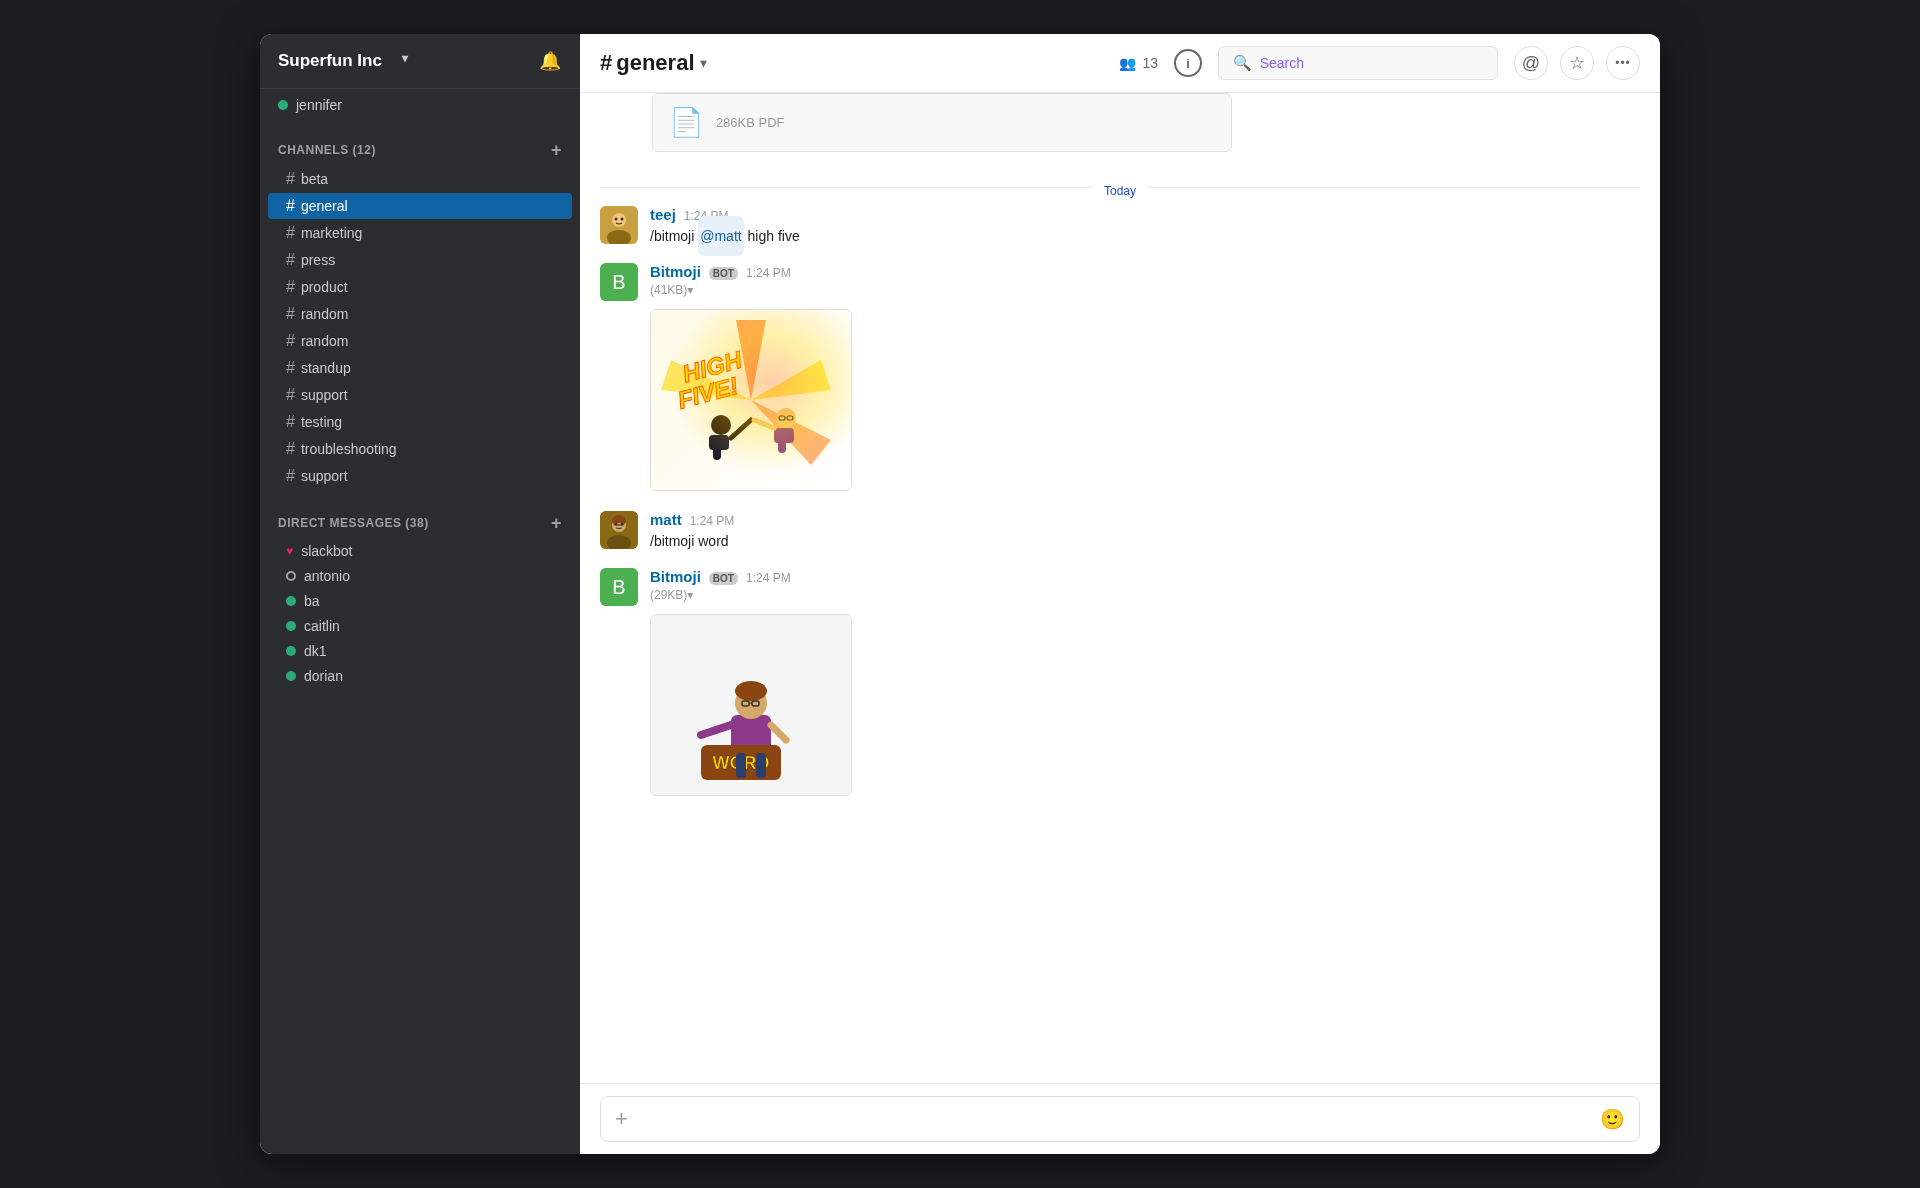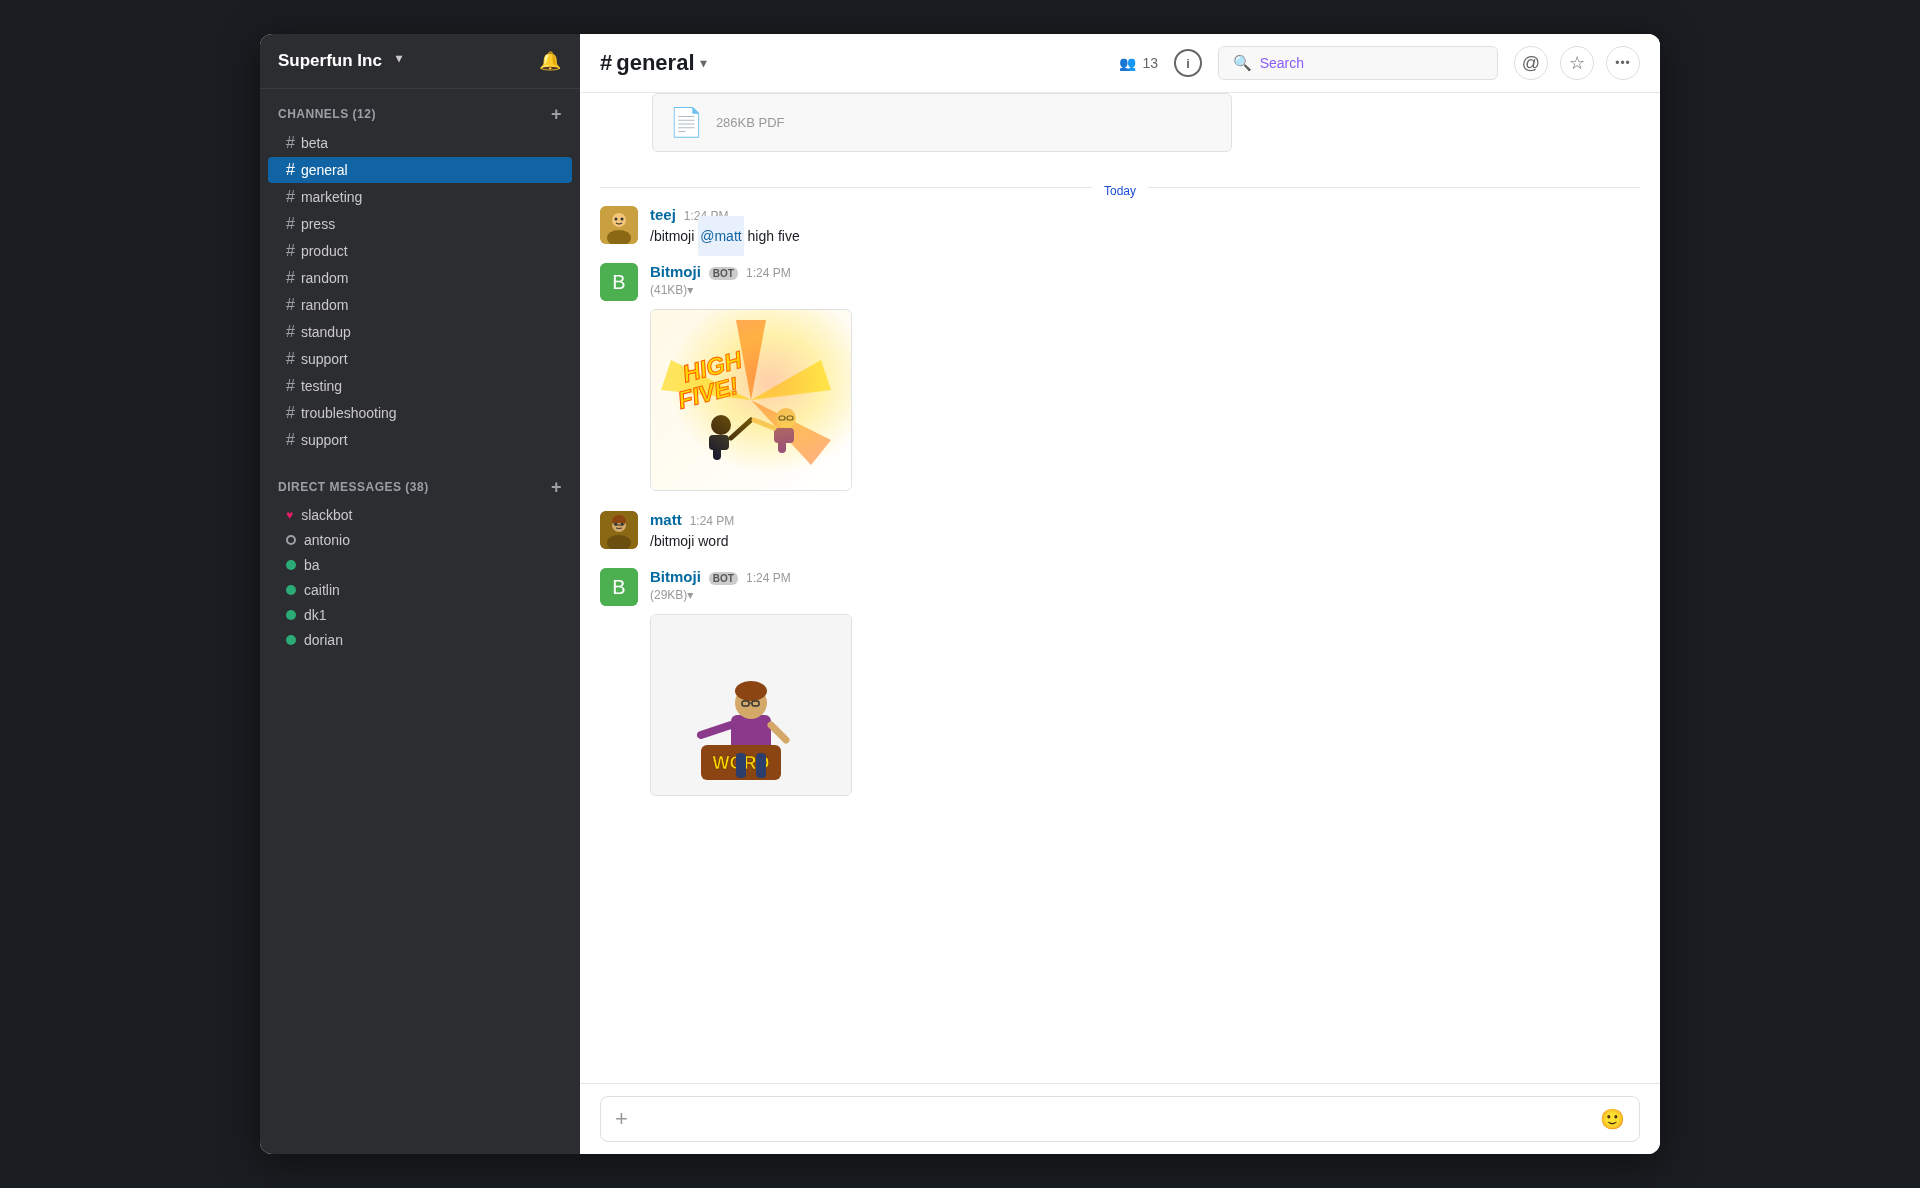--- a/index.html
+++ b/index.html
@@ -42,21 +42,21 @@
       padding: 16px 18px;
       border-bottom: 1px solid #3a3b3e;
     }
 
     .workspace-name {
       color: #fff;
       font-weight: 700;
       font-size: 17px;
       display: flex;
       align-items: flex-start;
-      gap: 14px;
+      gap: 20px;
       cursor: pointer;
     }
 
     .workspace-name .chevron {
       font-size: 12px;
       color: #ccc;
     }
 
     .bell-icon {
       color: #ccc;
@@ -389,21 +389,21 @@
     .message-text {
       color: #1a1d21;
       font-size: 14px;
       line-height: 1.5;
     }
 
     .mention {
       color: #1164a3;
       background: #e8f0fb;
       padding: 12px 2px;
-      border-radius: 1px;
+      border-radius: 6px;
     }
 
     .image-attachment {
       margin-top: 8px;
       border: 1px solid #e0e0e0;
       border-radius: 6px;
       overflow: hidden;
       display: inline-block;
       max-width: 220px;
     }
@@ -493,20 +493,24 @@
 
   <aside class="sidebar">
     <div class="sidebar-header">
       <div class="workspace-name">
         <span>Superfun Inc</span>
         <span class="chevron">▾</span>
       </div>
       <span class="bell-icon">🔔</span>
     </div>
 
+    <div class="user-status">
+      <span class="status-dot"></span>
+      <span>jennifer</span>
+    </div>
 
     <div class="section-header">
       <span>
         <span>CHANNELS</span>
         (<span>12</span>)
       </span>
       <span class="add-icon">+</span>
     </div>
 
     <div>

